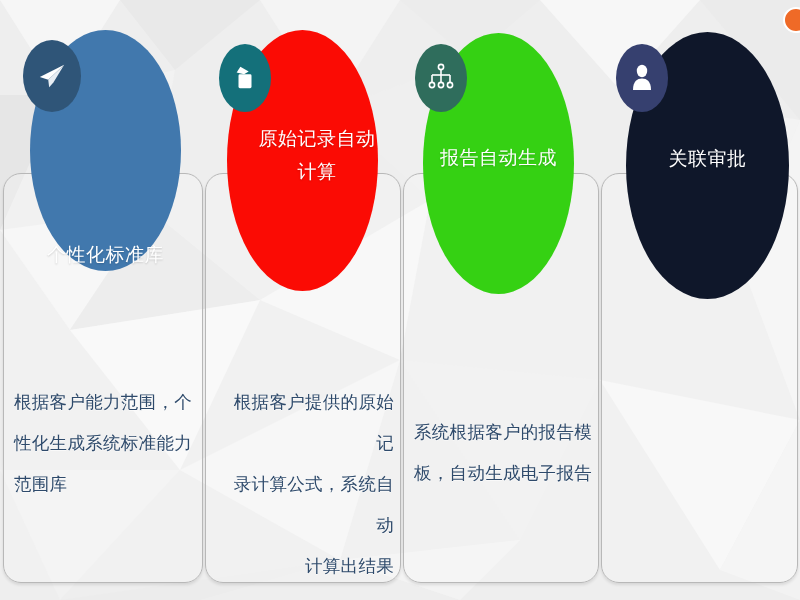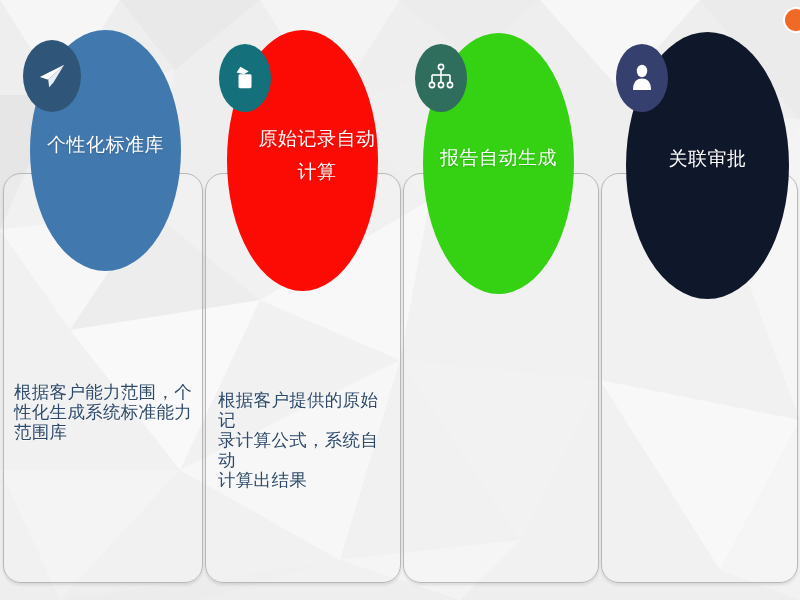--- a/index.html
+++ b/index.html
@@ -44,48 +44,48 @@
   .panel.p0 { left: 3px;   width: 200px; }
   .panel.p1 { left: 205px; width: 196px; }
   .panel.p2 { left: 403px; width: 196px; }
   .panel.p3 { left: 601px; width: 197px; }
 
   
   .body-text {
     position: absolute;
     color: #2e4a6b;
     font-size: 17.5px;
-    line-height: 20px;
+    line-height: 41px;
     letter-spacing: 0.3px;
     white-space: pre-line;
     text-shadow: 0 1px 0 rgba(255,255,255,0.55);
   }
   .body-text.b0 { left: 14px;  top: 382px; width: 180px; }
-  .body-text.b1 { left: 218px; top: 390px; width: 176px; }
+  .body-text.b1 { left: 218px; top: 382px; width: 176px; text-align: right; }
   .body-text.b2 { left: 414px; top: 412px; width: 178px; }
   .body-text.b3 { left: 612px; top: 382px; width: 180px; }
 
   
   .bubble {
     position: absolute;
     border-radius: 50%;
     display: flex;
     align-items: flex-start;
     justify-content: center;
   }
   .bubble-label {
     color: #ffffff;
     font-size: 19px;
     line-height: 33px;
     text-align: center;
     white-space: pre-line;
     letter-spacing: 0.5px;
     text-shadow: 0 1px 2px rgba(0,0,0,0.18);
   }
-  .bubble.e0 { left: 30px;  top: 30px;  width: 151px; height: 241px; background: #4178ad; }
+  .bubble.e0 { left: 30px;  top: 30px;  width: 151px; height: 241px; background: #4178ad; align-items: flex-end; }
   .bubble.e0 .bubble-label { margin-top: 98px; }
   .bubble.e1 { left: 227px; top: 30px;  width: 151px; height: 261px; background: #fb0b04; }
   .bubble.e1 .bubble-label { margin-top: 92px; margin-left: 29px; }
   .bubble.e2 { left: 423px; top: 33px;  width: 151px; height: 261px; background: #35d113; }
   .bubble.e2 .bubble-label { margin-top: 108px; }
   .bubble.e3 { left: 626px; top: 32px;  width: 163px; height: 267px; background: #0f172a; }
   .bubble.e3 .bubble-label { margin-top: 110px; }
 
   
   .badge {
@@ -154,20 +154,22 @@
     <div class="panel p2"></div>
     <div class="panel p3"></div>
   </div>
 
   <div class="body-text b0">根据客户能力范围，个
 性化生成系统标准能力
 范围库</div>
   <div class="body-text b1">根据客户提供的原始记
 录计算公式，系统自动
 计算出结果</div>
+  <div class="body-text b2">系统根据客户的报告模
+板，自动生成电子报告</div>
 
   <div class="bubble e0">
     <div class="bubble-label">个性化标准库</div>
   </div>
   <div class="bubble e1">
     <div class="bubble-label">原始记录自动
 计算</div>
   </div>
   <div class="bubble e2">
     <div class="bubble-label">报告自动生成</div>

